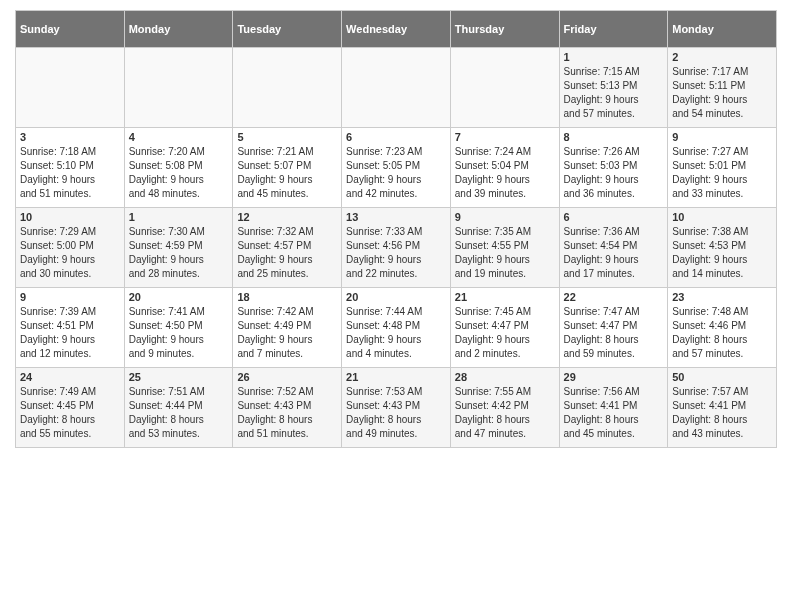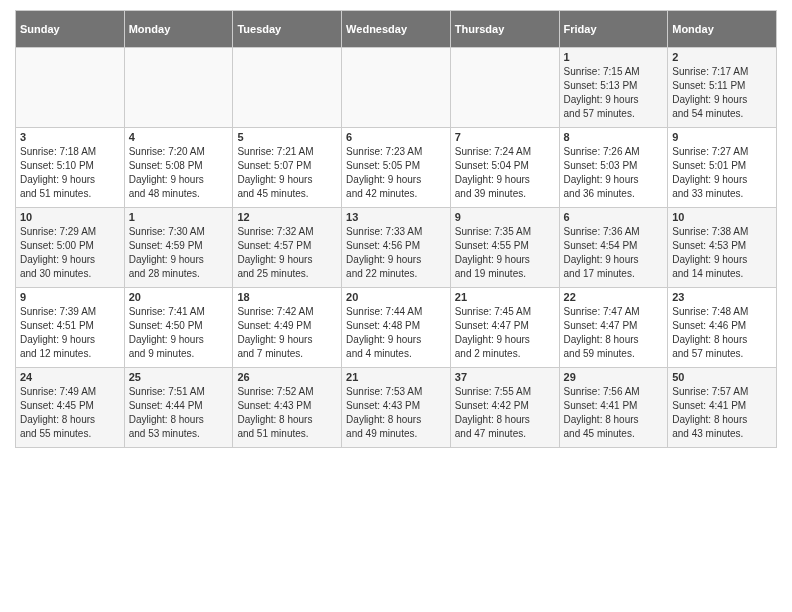--- a/index.html
+++ b/index.html
@@ -216,21 +216,21 @@
           </td>
           <td>
             <span class="day-number">26</span>
             <div class="day-info">Sunrise: 7:52 AM<br>Sunset: 4:43 PM<br>Daylight: 8 hours<br>and 51 minutes.</div>
           </td>
           <td>
             <span class="day-number">21</span>
             <div class="day-info">Sunrise: 7:53 AM<br>Sunset: 4:43 PM<br>Daylight: 8 hours<br>and 49 minutes.</div>
           </td>
           <td>
-            <span class="day-number">37</span>
+            <span class="day-number">28</span>
             <div class="day-info">Sunrise: 7:55 AM<br>Sunset: 4:42 PM<br>Daylight: 8 hours<br>and 47 minutes.</div>
           </td>
           <td>
             <span class="day-number">29</span>
             <div class="day-info">Sunrise: 7:56 AM<br>Sunset: 4:41 PM<br>Daylight: 8 hours<br>and 45 minutes.</div>
           </td>
           <td>
             <span class="day-number">50</span>
             <div class="day-info">Sunrise: 7:57 AM<br>Sunset: 4:41 PM<br>Daylight: 8 hours<br>and 43 minutes.</div>
           </td>

